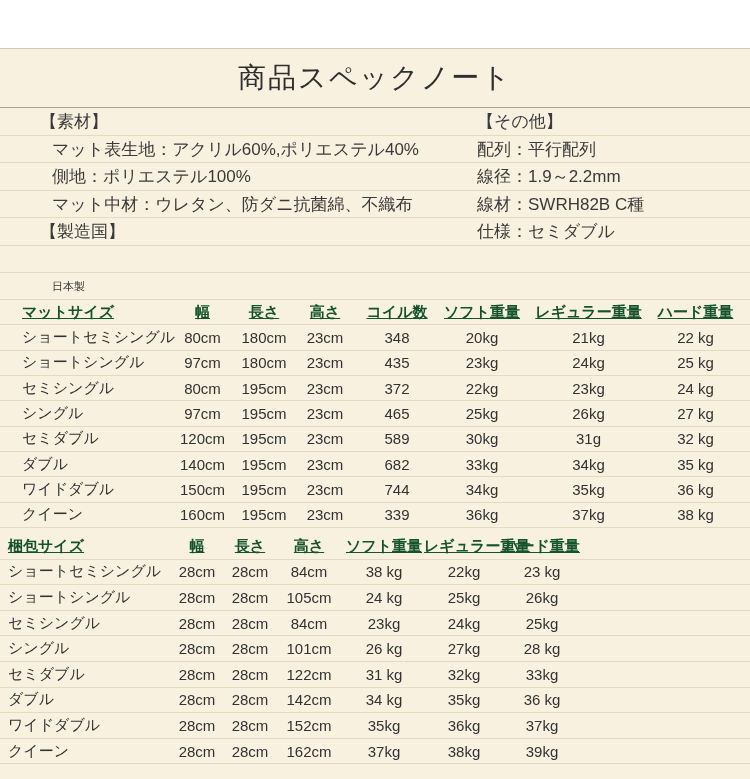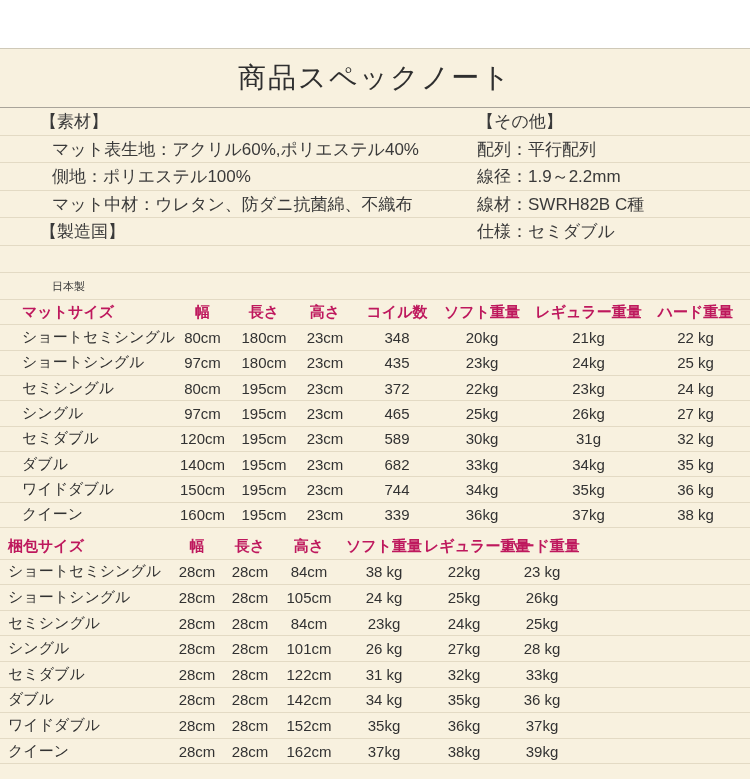--- a/index.html
+++ b/index.html
@@ -50,21 +50,21 @@
   }
   
   .spec-table{width:750px;}
   .trow{
     display:flex;align-items:center;
     border-bottom:1px solid #e3dac4;box-sizing:border-box;
     font-size:15px;color:#323232;white-space:nowrap;
   }
   .mat .trow{height:25.33px;}
   .pkg .trow{height:25.6px;}
-  .trow.thead{font-weight:600;color:#be185d;}
+  .trow.thead{font-weight:600;color:#14532d;text-decoration:underline;}
   .cell{text-align:center;box-sizing:border-box;}
   .mat .c0{width:165px;text-align:left;padding-left:22px;}
   .mat .c1{width:75px;}
   .mat .c2{width:48px;}
   .mat .c3{width:74px;}
   .mat .c4{width:70px;}
   .mat .c5{width:100px;}
   .mat .c6{width:113px;}
   .mat .c7{width:101px;}
   .pkg .c0{width:168px;text-align:left;padding-left:8px;}

